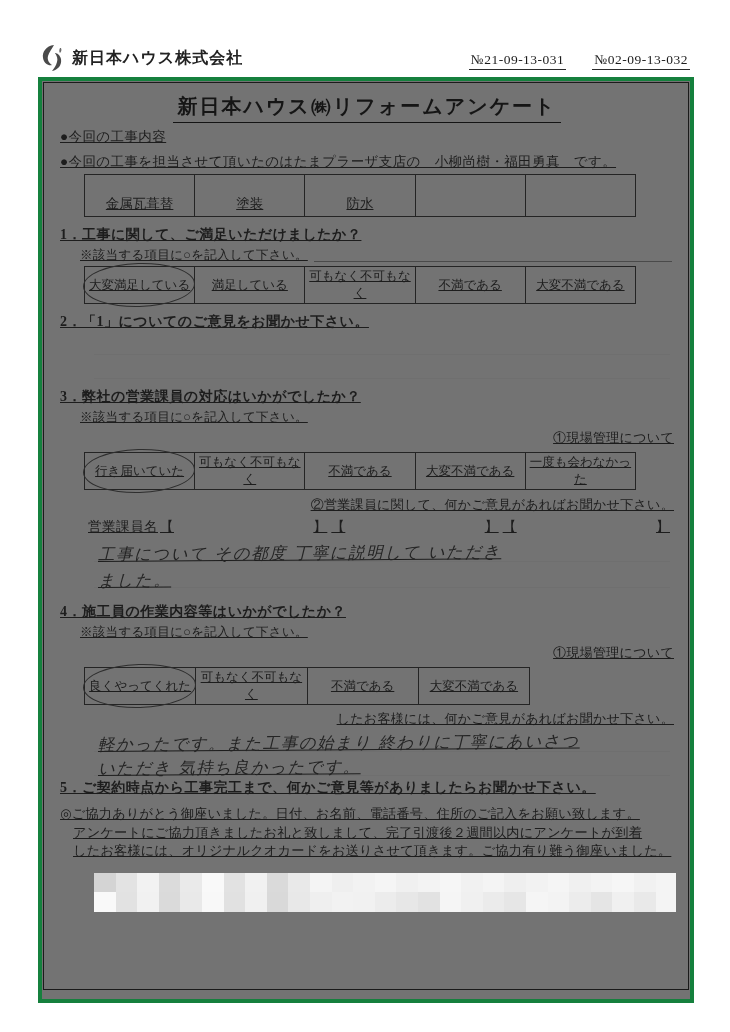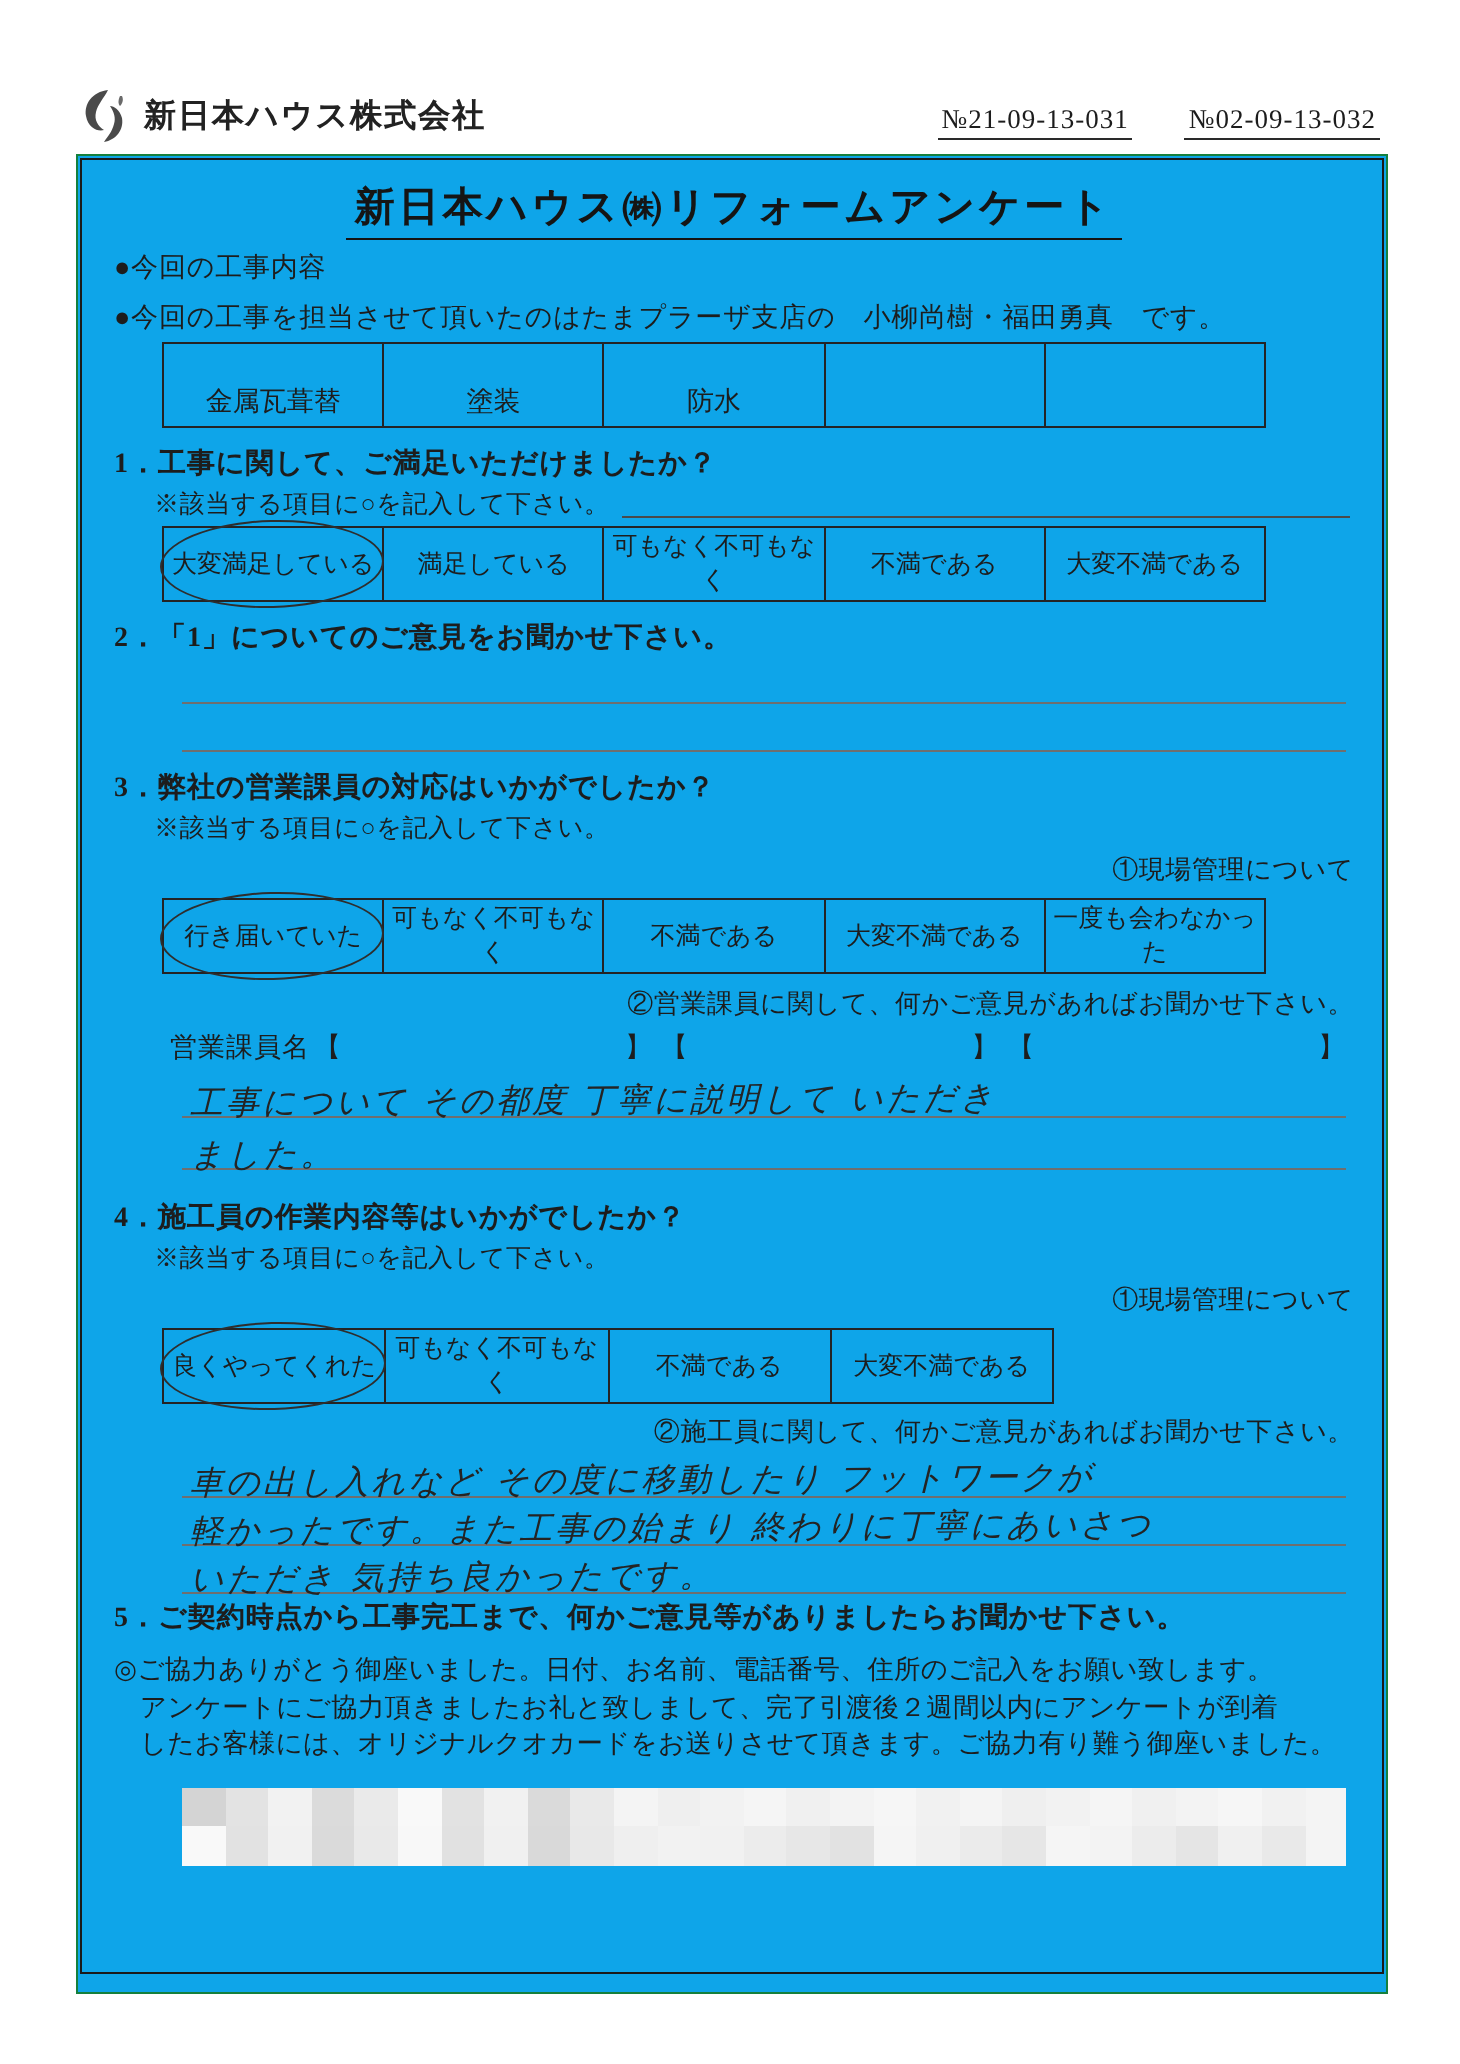--- a/index.html
+++ b/index.html
@@ -19,21 +19,21 @@
     font-weight:bold;font-size:16px;letter-spacing:1px;color:#222;
   }
   .doc-numbers{display:flex;gap:26px;margin-bottom:2px;}
   .doc-no{
     font-size:13.5px;letter-spacing:.5px;color:#1c1c1c;
     border-bottom:1.4px solid #2a2a2a;padding:0 2px 1px 2px;
   }
   
   .frame{
     margin:5px 36px 0 38px;height:918px;
-    border:1px solid #15803d;background:#0ea5e9;
+    border:4px solid #15803d;background:#737373;text-decoration:underline;
   }
   .frame-inner{
     border:1px solid #1a1a1a;margin:1px;height:908px;
     padding:6px 14px 0 16px;box-sizing:border-box;position:relative;
   }
   
   .title-row{text-align:center;margin-top:4px;}
   .doc-title{
     display:inline-block;font-size:20px;font-weight:bold;letter-spacing:2px;
     border-bottom:1.8px solid #141414;padding:0 4px 2px 4px;color:#151515;
@@ -234,26 +234,23 @@
         <span>良くやってくれた</span>
         <span class="sel-ellipse"></span>
       </td>
       <td>可もなく不可もなく</td>
       <td>不満である</td>
       <td>大変不満である</td>
     </tr>
   </tbody>
       </table>
   <div class="sub-row" style="margin-top:5px;">
-    <span>②施工員に関して、何かご意見があればお聞かせ下さい。</span>
+    <span>したお客様には、何かご意見があればお聞かせ下さい。</span>
   </div>
   <div class="ans-block">
-    <div class="ans-line">
-      <span class="handwriting">車の出し入れなど その度に移動したり フットワークが</span>
-    </div>
     <div class="ans-line">
       <span class="handwriting">軽かったです。また工事の始まり 終わりに丁寧にあいさつ</span>
     </div>
     <div class="ans-line">
       <span class="handwriting">いただき 気持ち良かったです。</span>
     </div>
   </div>
 
   <div class="q-heading" style="margin-top:3px;">5．ご契約時点から工事完工まで、何かご意見等がありましたらお聞かせ下さい。</div>
 

